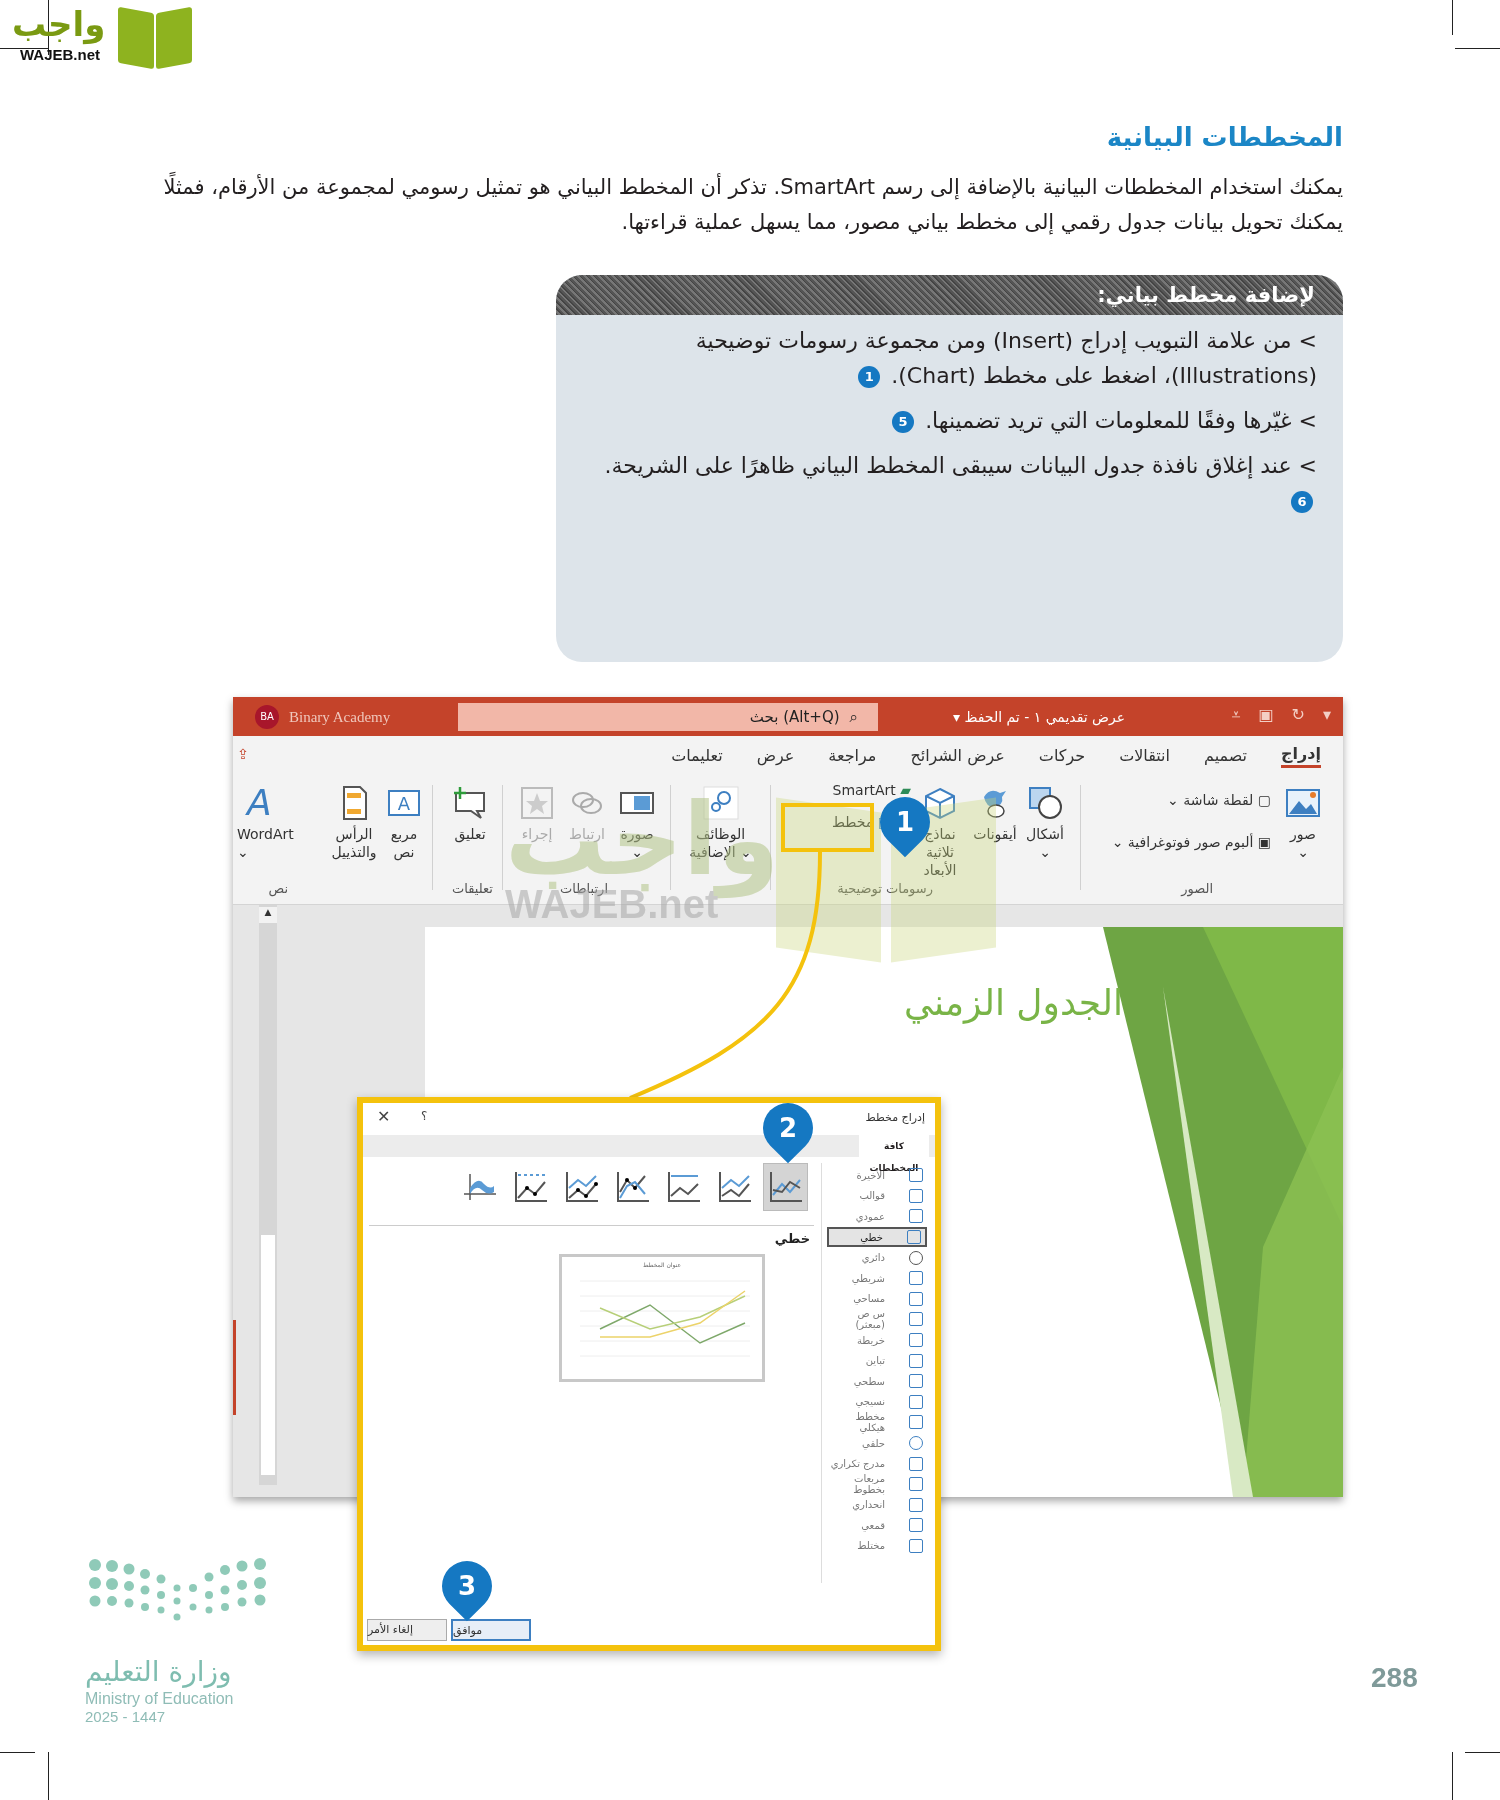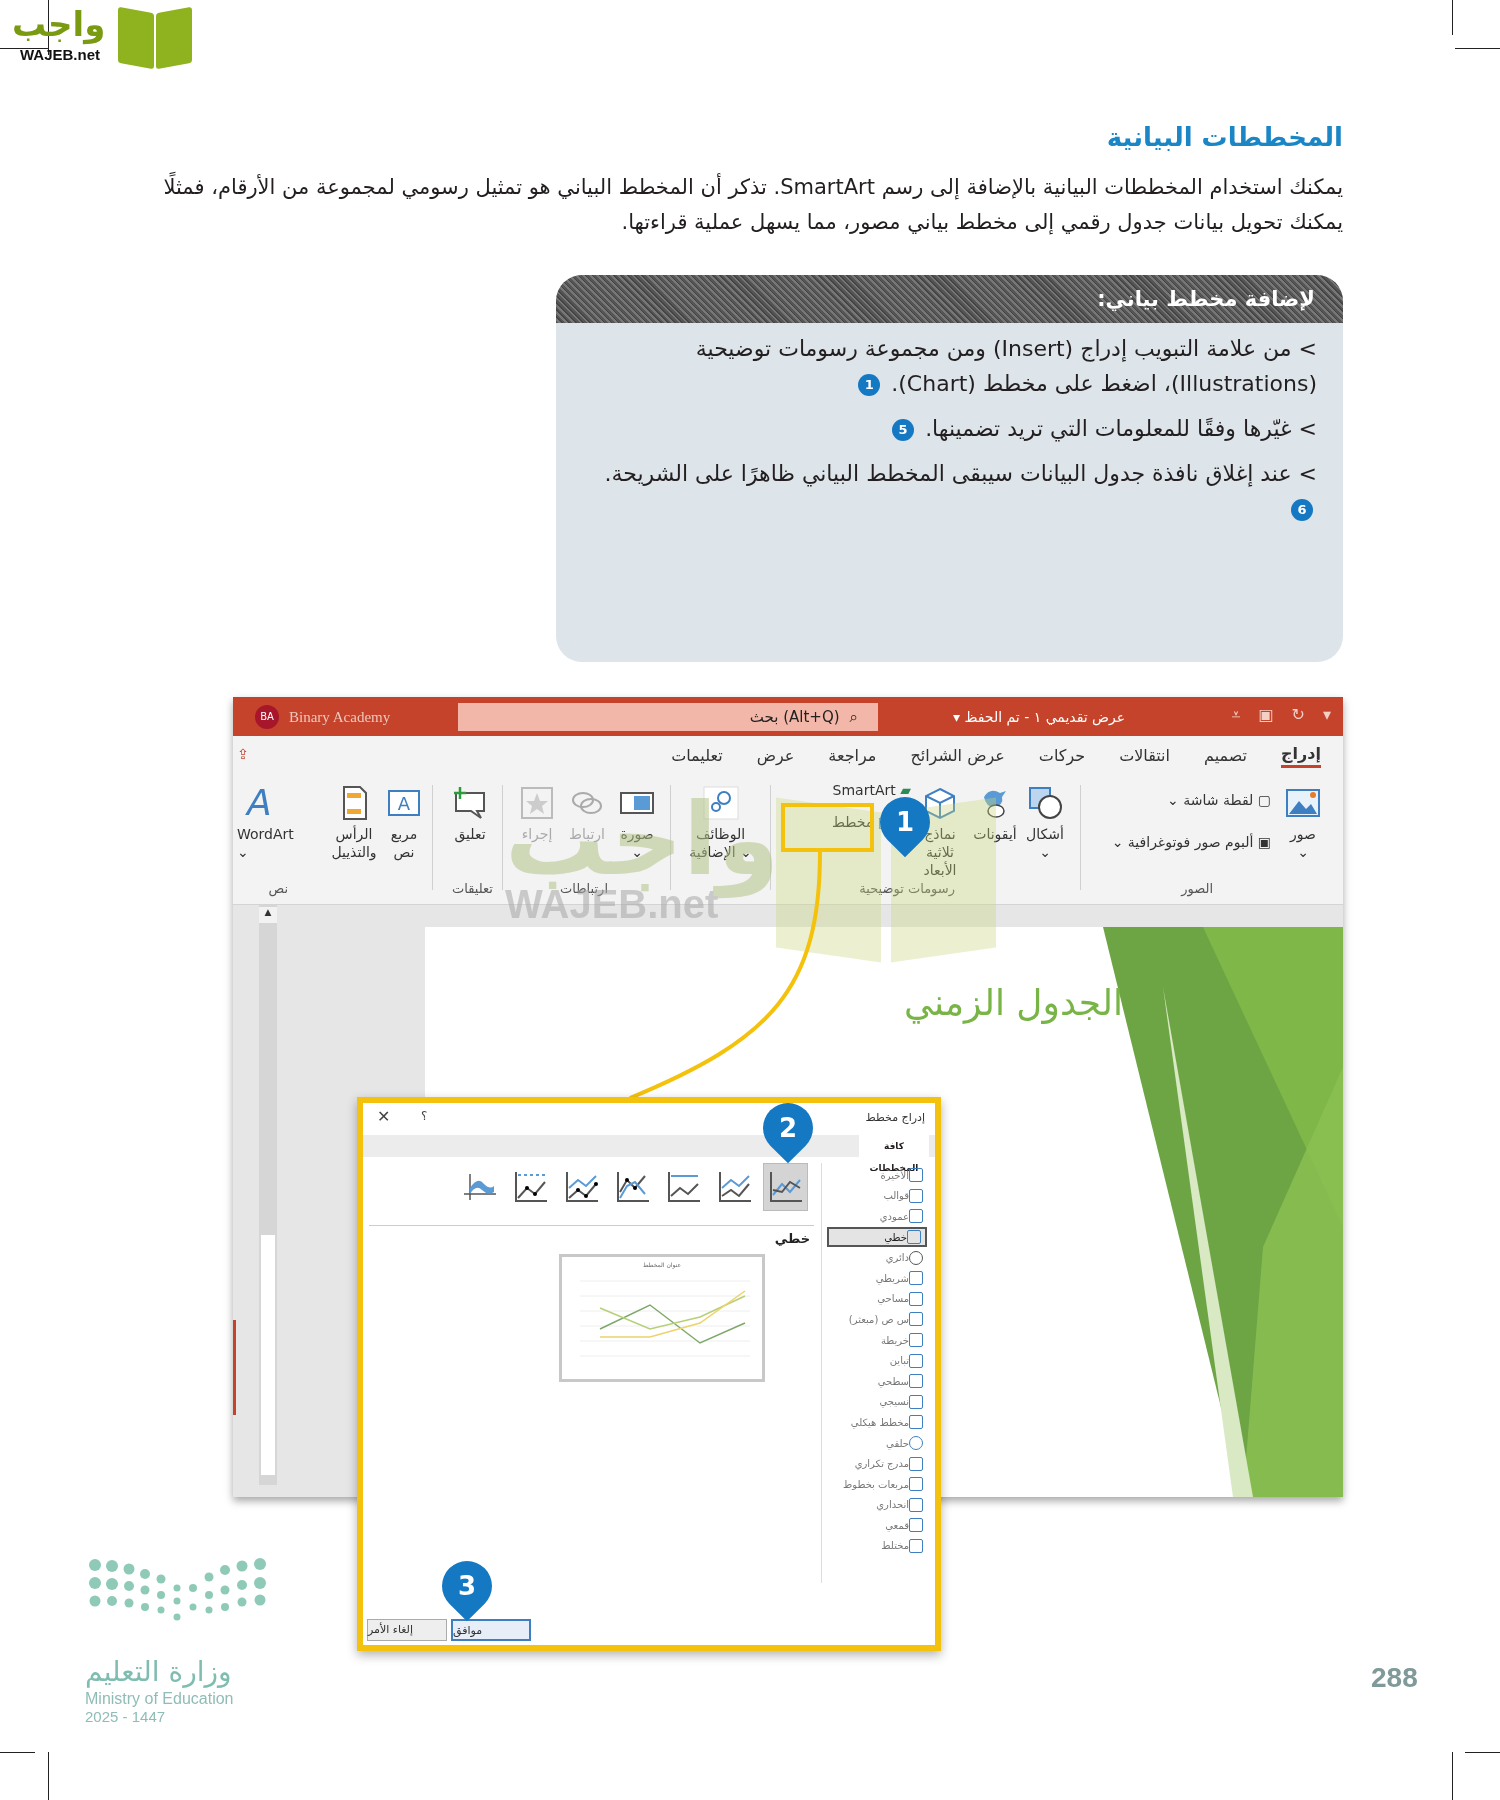--- a/index.html
+++ b/index.html
@@ -10,21 +10,21 @@
 .wlogo{left:8px;top:4px;width:185px;height:64px}
 .wlogo .ar{position:absolute;left:4px;top:0;font-size:34px;font-weight:bold;color:#7a9a12;direction:rtl}
 .wlogo .en{position:absolute;left:12px;top:42px;font-size:15px;font-weight:bold;color:#111;font-family:"Liberation Sans",sans-serif}
 .wlogo .book{position:absolute;left:108px;top:6px;width:80px;height:58px}
 .wlogo .book .pg{position:absolute;top:0;width:36px;height:56px;background:#8eb31f;border-radius:3px}
 
 .heading{right:157px;top:122px;font-size:26px;font-weight:bold;color:#1b86c6;direction:rtl}
 .para{right:157px;top:170px;width:1190px;font-size:21px;line-height:35px;direction:rtl;text-align:right;color:#231f20}
 
 .box{left:556px;top:275px;width:787px;height:387px;background:#dde4ea;border-radius:26px;overflow:hidden}
-.box-head{height:48px;background:repeating-linear-gradient(45deg,#555 0 2px,#777 2px 4px,#444 4px 5px);display:flex;align-items:center;justify-content:flex-end;padding-right:28px}
+.box-head{height:40px;background:repeating-linear-gradient(45deg,#555 0 2px,#777 2px 4px,#444 4px 5px);display:flex;align-items:center;justify-content:flex-end;padding-right:28px}
 .box-head span{color:#fff;font-size:21px;font-weight:bold;direction:rtl}
 .steps{padding:8px 26px 0 26px;direction:rtl;text-align:right}
 .step{font-size:22px;line-height:35px;margin-bottom:10px;color:#231f20}
 .num{display:inline-block;width:22px;height:22px;border-radius:50%;background:#1578c2;color:#fff;font-size:13px;font-weight:bold;text-align:center;line-height:22px;vertical-align:middle;margin:0 4px}
 
 .ppt{left:233px;top:697px;width:1110px;height:800px;background:#e8e8e8;box-shadow:0 4px 8px rgba(0,0,0,.35)}
 .titlebar{position:absolute;left:0;top:0;width:100%;height:39px;background:#c4432a}
 .acct{position:absolute;left:22px;top:8px;display:flex;align-items:center;gap:10px}
 .acct .av{width:24px;height:24px;border-radius:50%;background:#a8162b;color:#fff;font-size:10px;text-align:center;line-height:24px}
 .acct span{color:#f0c8bd;font-size:15px;font-family:"Liberation Serif",serif}
@@ -58,21 +58,21 @@
 .marker span{display:inline-block;transform:rotate(45deg)}
 
 .dialog{left:357px;top:1097px;width:584px;height:554px;border:6px solid #f4c20d;background:#fff;box-shadow:0 4px 10px rgba(0,0,0,.3)}
 .dlg-top{position:absolute;left:0;top:0;width:100%;height:32px;background:#fff}
 .dlg-title{position:absolute;right:10px;top:8px;font-size:11px;color:#333;direction:rtl}
 .dlg-x{position:absolute;left:14px;top:4px;font-size:16px;color:#444}
 .dlg-q{position:absolute;left:58px;top:6px;font-size:12px;color:#444}
 .dlg-tabs{position:absolute;left:0;top:32px;width:100%;height:22px;background:#ececec}
 .dlg-alltab{position:absolute;right:6px;top:32px;width:70px;height:22px;background:#fff;font-size:9px;font-weight:bold;text-align:center;line-height:22px;direction:rtl}
 .cats{position:absolute;right:8px;top:62px;width:100px;direction:rtl}
-.cat{height:20.6px;display:flex;align-items:center;gap:0;font-size:10px;color:#777;padding-right:4px}
+.cat{height:20.6px;display:flex;align-items:center;gap:24px;font-size:10px;color:#777;padding-right:4px}
 .cat .ci{width:14px;height:14px;border:1.5px solid #3d7fc1;border-radius:2px;flex:none}
 .cat.sel{background:#e4e4e4;border:2px solid #555;color:#222}
 .cats-divider{position:absolute;left:458px;top:60px;width:1px;height:420px;background:#ddd}
 .subtypes{position:absolute;left:90px;top:60px;width:355px;height:55px;display:flex;flex-direction:row-reverse;gap:6px}
 .st{width:45px;height:48px;display:flex;align-items:center;justify-content:center}
 .st.sel{background:#d4d4d4;border:1px solid #bbb}
 .st-line{position:absolute;left:0;top:122px;width:445px;height:1px;background:#ccc}
 .dlg-sub{position:absolute;right:125px;top:128px;font-size:13px;font-weight:bold;color:#222;direction:rtl}
 .preview{position:absolute;left:196px;top:151px;width:206px;height:128px;border:3px solid #c8c8c8;background:#fff}
 .preview .pt{position:absolute;top:4px;width:100%;text-align:center;font-size:6px;color:#666;direction:rtl}
@@ -201,21 +201,21 @@
           <path d="M5 11 L19 18 L33 11 M19 18 L19 33" stroke="#3d7fc1" stroke-width="2" fill="none"></path>
         </svg>
       <span>نماذج ثلاثية الأبعاد</span>
     </div>
     <div class="rb" style="right:432px;top:6px;width:90px;text-align:right">
       <span>SmartArt</span> <span style="color:#2e8b57">▰</span>
     </div>
     <div class="rb" style="right:452px;top:38px;width:70px;direction:rtl;text-align:right">
       <span style="color:#3d7fc1;font-weight:bold">▥</span> <span>مخطط</span>
     </div>
-    <div class="grp" style="right:388px">رسومات توضيحية</div>
+    <div class="grp" style="right:410px">رسومات توضيحية</div>
     <div class="sep" style="right:572px"></div>
 
     <div class="rb" style="right:585px;top:10px;width:75px">
       <svg class="ic" viewBox="0 0 38 36">
           <rect x="2" y="2" width="34" height="32" fill="#fff" stroke="#ddd"></rect>
           <circle cx="22" cy="13" r="6" fill="none" stroke="#3d7fc1" stroke-width="2"></circle>
           <circle cx="14" cy="22" r="4" fill="none" stroke="#3d7fc1" stroke-width="2"></circle>
         </svg>
       <span>الوظائف الإضافية</span> ⌄
     </div>

